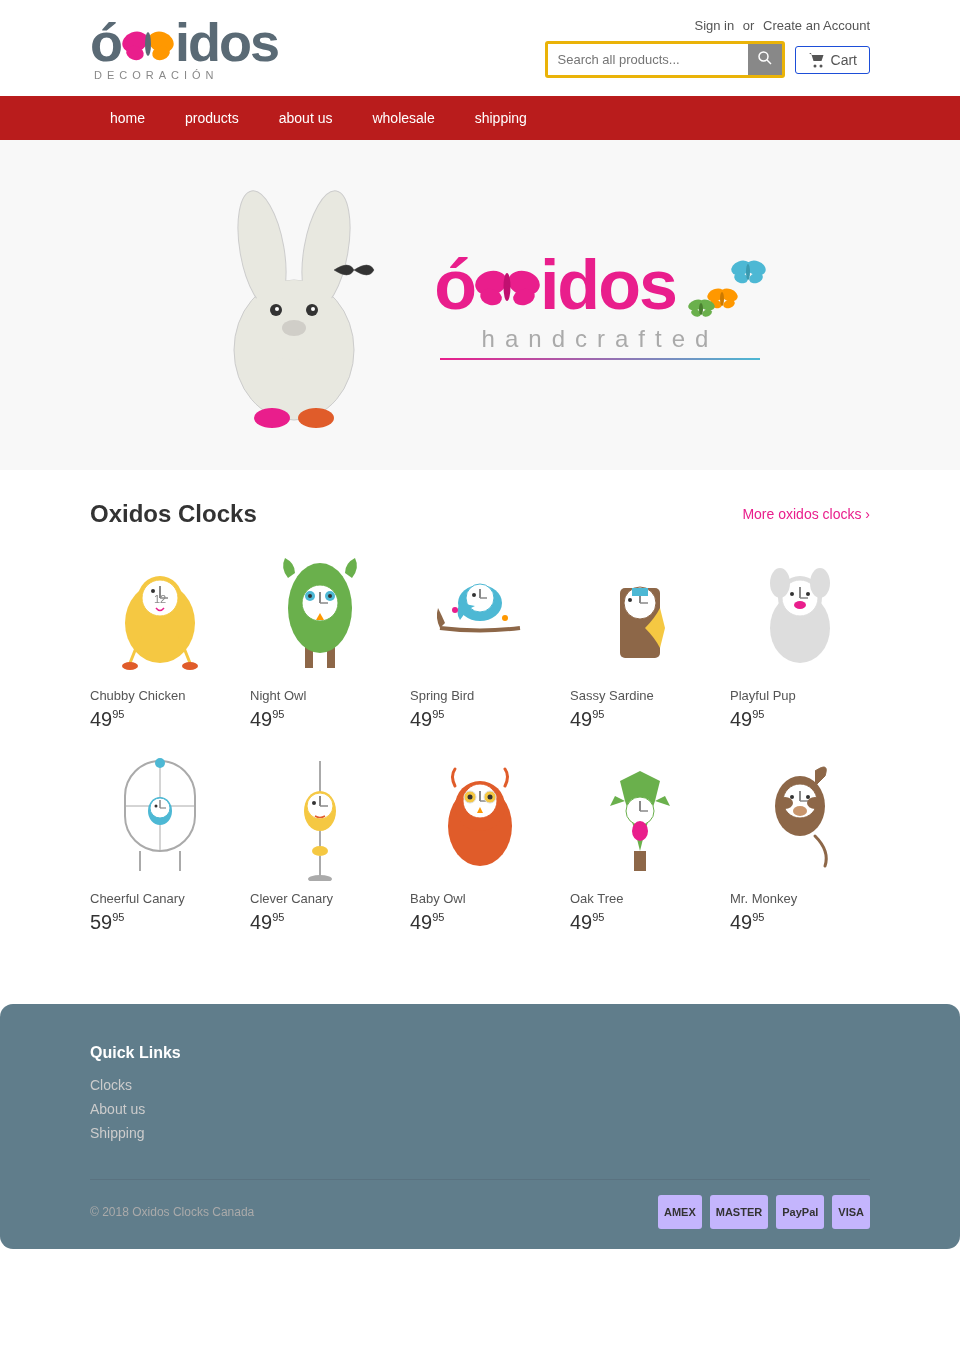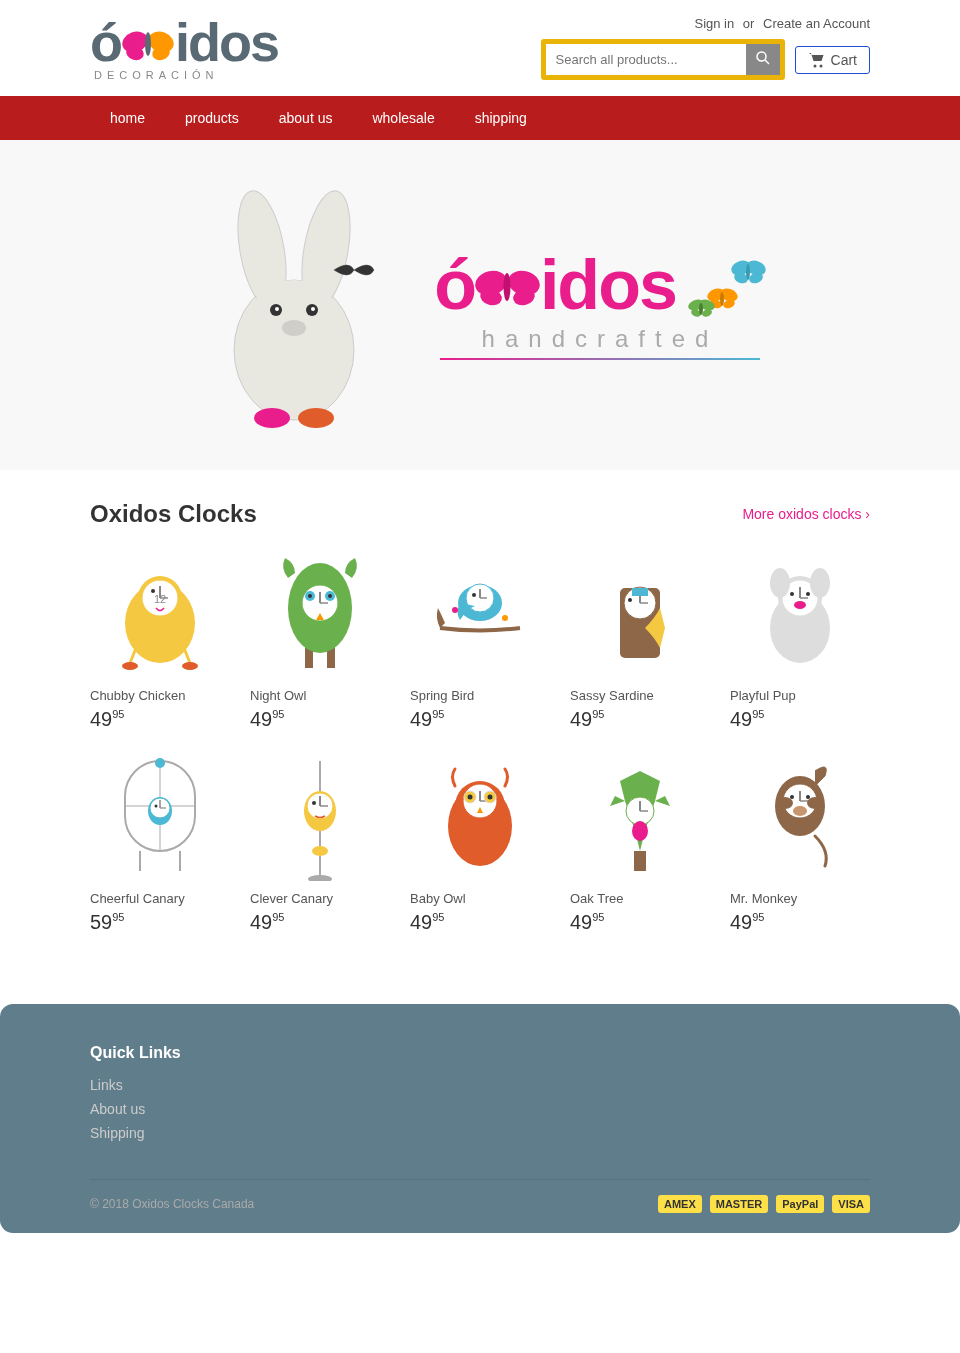--- a/index.html
+++ b/index.html
@@ -4,21 +4,21 @@
   <style>
     * { box-sizing: border-box; margin: 0; padding: 0; }
     body { font-family: Arial, sans-serif; background: #fff; color: #333; width: 960px; }
 
     
     .header { padding: 15px 90px; display: flex; align-items: center; justify-content: space-between; flex-wrap: wrap; }
     .header-right { display: flex; flex-direction: column; align-items: flex-end; gap: 8px; }
     .account-links { font-size: 13px; color: #555; }
     .account-links a { color: #555; text-decoration: none; }
     .search-cart { display: flex; align-items: center; gap: 10px; }
-    .search-box { display: flex; align-items: center; border: 5px solid #eab308; border-radius: 3px; overflow: hidden; justify-content: space-between; }
+    .search-box { display: flex; align-items: center; border: 3px solid #eab308; border-radius: 3px; overflow: hidden; justify-content: space-between; }
     .search-box input { border: none; outline: none; padding: 6px 10px; font-size: 13px; width: 200px; color: #aaa; }
     .search-btn { background: #888; border: none; padding: 7px 10px; cursor: pointer; color: white; font-size: 13px; }
     .cart-btn { display: flex; align-items: center; gap: 5px; font-size: 14px; color: #555; text-decoration: none; border: 1px solid #1d4ed8; border-radius: 3px; padding: 5px 12px; }
 
     
     nav { background: #b91c1c; padding: 0 90px; }
     nav ul { list-style: none; display: flex; }
     nav ul li a { display: block; padding: 14px 20px; color: #fff; text-decoration: none; font-size: 14px; text-transform: lowercase; }
 
     
@@ -40,21 +40,21 @@
     .product-price sup { font-size: 11px; vertical-align: super; }
 
     
     .footer { background: #607d8b; color: #ccc; padding: 40px 90px 20px; margin-top: 40px; border-radius: 13px; }
     .footer-top { display: grid; grid-template-columns: 1fr 1fr; gap: 40px; margin-bottom: 30px; }
     .footer-col h3 { color: #fff; font-size: 16px; margin-bottom: 15px; }
     .footer-col a { display: block; color: #ccc; text-decoration: none; font-size: 14px; margin-bottom: 8px; }
     .footer-bottom { border-top: 1px solid #5a7280; padding-top: 15px; display: flex; justify-content: space-between; align-items: center; }
     .footer-copy { font-size: 12px; color: #aaa; }
     .payment-icons { display: flex; gap: 8px; align-items: center; }
-    .pay-icon { background: #fde047; border-radius: 3px; padding: 3px 6px; font-size: 11px; color: #333; font-weight: bold; }
+    .pay-icon { background: #c4b5fd; border-radius: 3px; padding: 11px 6px; font-size: 11px; color: #333; font-weight: bold; }
 
     
     .logo-container { display: flex; flex-direction: column; align-items: flex-start; }
     .oxidos-logo { display: flex; align-items: center; font-size: 54px; font-weight: 800; color: #5a6a75; letter-spacing: -2px; line-height: 1; }
   </style>
 </head>
 <body>
 
 <header class="header">
   <div class="logo-container">
@@ -386,21 +386,21 @@
     <div class="product-price">49<sup>95</sup></div>
   </div>
     </div>
 </div>
 
 <footer class="footer">
   <div class="footer-top">
     <div class="footer-col">
       <h3>Quick Links</h3>
       <div id="footer-quick-links-list">
-          <a href="#">Links</a>
+          <a href="#">Clocks</a>
           <a href="#">About us</a>
           <a href="#">Shipping</a>
         </div>
     </div>
   </div>
   <div class="footer-bottom">
     <span class="footer-copy">© 2018 Oxidos Clocks Canada</span>
     <div class="payment-icons" id="payment-icons">
         <span class="pay-icon">AMEX</span>
         <span class="pay-icon">MASTER</span>

